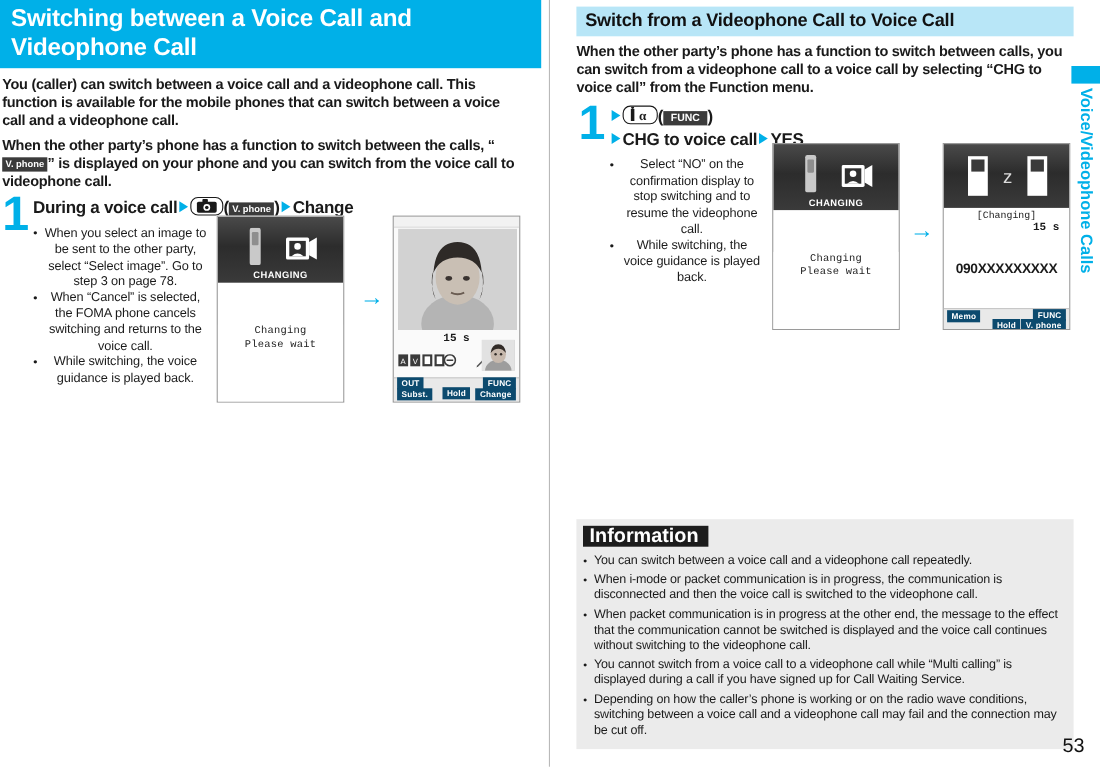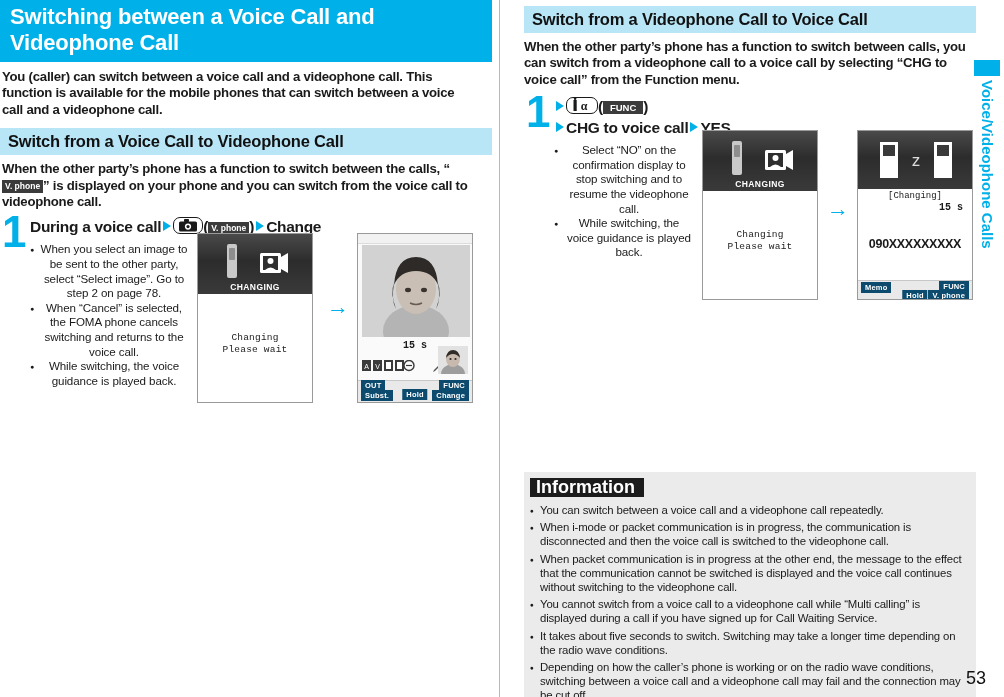--- a/index.html
+++ b/index.html
@@ -185,39 +185,38 @@
 <div class="page">
 
   <div class="col-divider"></div>
 
   <div class="col-left">
 
     <div class="h1">Switching between a Voice Call and Videophone Call</div>
 
     <div class="body-bold" style="padding-top:7px;padding-right:14px;">You (caller) can switch between a voice call and a videophone call. This function is available for the mobile phones that can switch between a voice call and a videophone call.</div>
 
-    <div class="h2" style="margin-top:10px;">Switch from a Voice Call to Videophone Call</div>
 
     <div class="body-bold" style="padding-top:6px;padding-right:6px;">
       <span>When the other party’s phone has a function to switch between the calls, “</span><span class="chip">V. phone</span><span>” is displayed on your phone and you can switch from the voice call to videophone call.</span>
     </div>
 
     <div class="step" style="margin-top:6px;">
       <div class="step-num">1</div>
       <div class="step-title">
         <span>During a voice call</span><span class="tri"></span><span class="key"><svg width="20" height="15" viewBox="0 0 20 15">
               <rect x="1" y="3.5" width="18" height="10" rx="1.6" fill="#1a1a1a"></rect>
               <rect x="6" y="1" width="5" height="3" rx="0.8" fill="#1a1a1a"></rect>
               <circle cx="10" cy="8.6" r="3.1" fill="#ffffff"></circle>
               <circle cx="10" cy="8.6" r="1.6" fill="#1a1a1a"></circle>
             </svg></span><span>(</span><span class="chip">V. phone</span><span>)</span><span class="tri"></span><span>Change</span>
       </div>
 
       <div class="bullets" style="width:158px;">
-        <div class="bul">When you select an image to be sent to the other party, select “Select image”. Go to step 2 on page 78.</div>
+        <div class="bul">When you select an image to be sent to the other party, select “Select image”. Go to step 3 on page 78.</div>
         <div class="bul">When “Cancel” is selected, the FOMA phone cancels switching and returns to the voice call.</div>
         <div class="bul">While switching, the voice guidance is played back.</div>
       </div>
     </div>
 
     <div class="shots">
 
       <div class="shot" style="left:197px; top:-155px; width:116px; height:170px;">
         <div class="shot-top" style="height:60px;">
           <div class="hs" style="left:26px; top:10px;">
@@ -381,21 +380,20 @@
         </div>
       </div>
     </div>
 
     <div class="infobox" style="margin-top:212px;">
       <div class="infotag">Information</div>
       <div class="inf">You can switch between a voice call and a videophone call repeatedly.</div>
       <div class="inf">When i-mode or packet communication is in progress, the communication is disconnected and then the voice call is switched to the videophone call.</div>
       <div class="inf">When packet communication is in progress at the other end, the message to the effect that the communication cannot be switched is displayed and the voice call continues without switching to the videophone call.</div>
       <div class="inf">You cannot switch from a voice call to a videophone call while “Multi calling” is displayed during a call if you have signed up for Call Waiting Service.</div>
-      <div class="inf">It takes about five seconds to switch. Switching may take a longer time depending on the radio wave conditions.</div>
       <div class="inf">Depending on how the caller’s phone is working or on the radio wave conditions, switching between a voice call and a videophone call may fail and the connection may be cut off.</div>
       
       
       
     </div>
 
   </div>
 
   <div class="sidetab">
     <div class="sidetab-block"></div>

